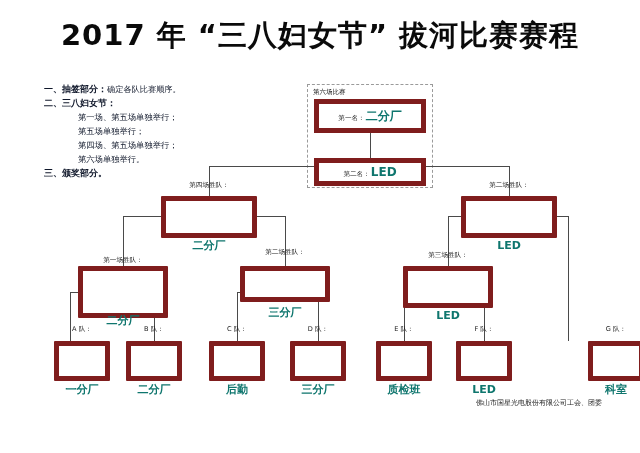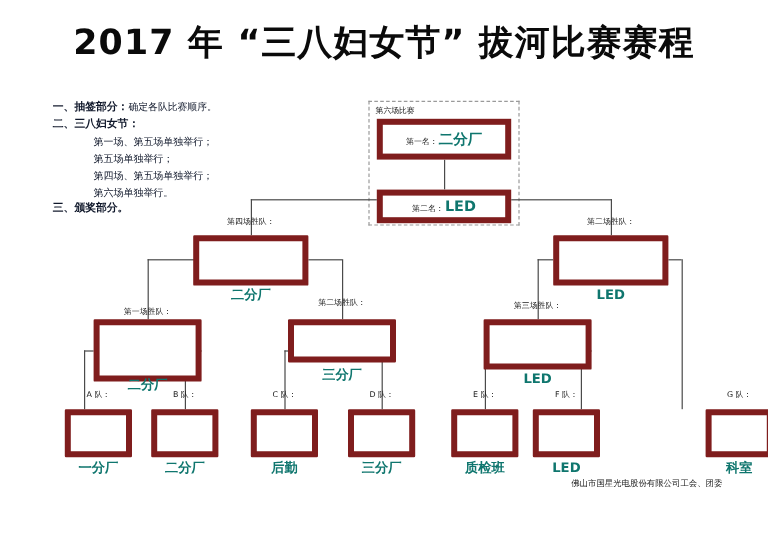--- a/index.html
+++ b/index.html
@@ -133,21 +133,21 @@
   .team {
     top: 341px;
     width: 56px;
     height: 40px;
   }
   #team-a { left: 42px; margin-left: 12px; }
   #team-b { left: 126px; }
   #team-c { left: 209px; }
   #team-d { left: 290px; }
   #team-e { left: 376px; }
-  #team-f { left: 444px; }
+  #team-f { left: 456px; }
   #team-g { left: 540px; margin-left: 48px; }
   .team .val { font-size: 11px; }
 
   
   #footer {
     position: absolute;
     right: 38px;
     top: 398px;
     text-align: right;
     color: #1a1a1a;

